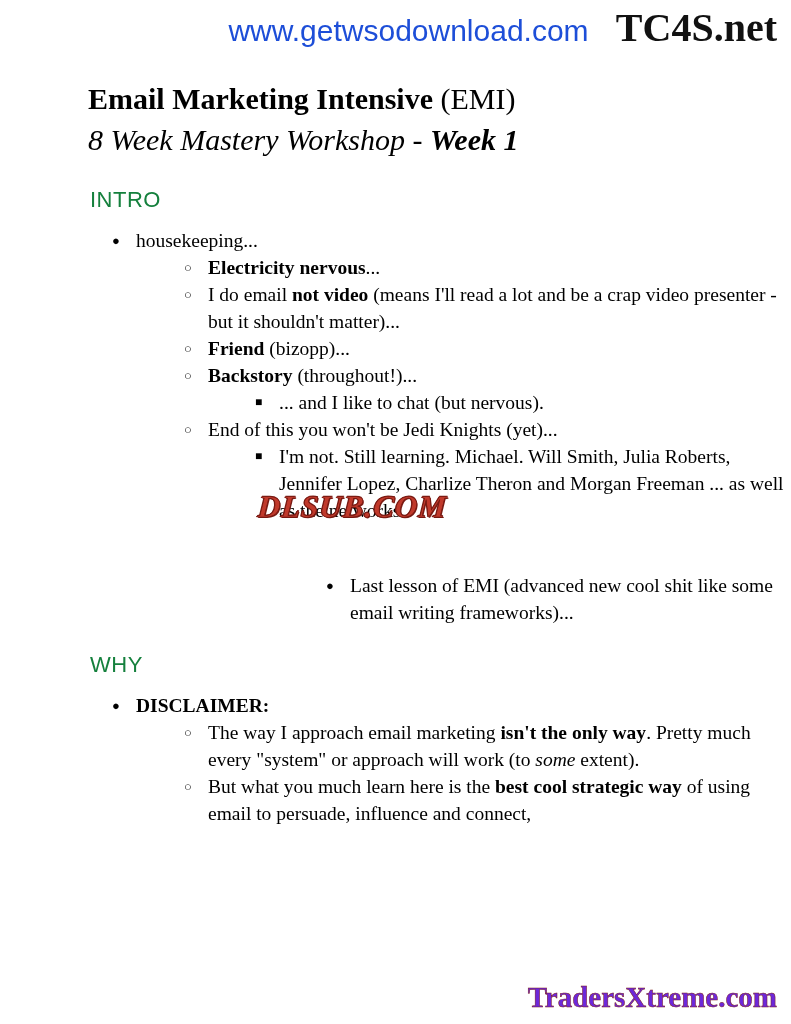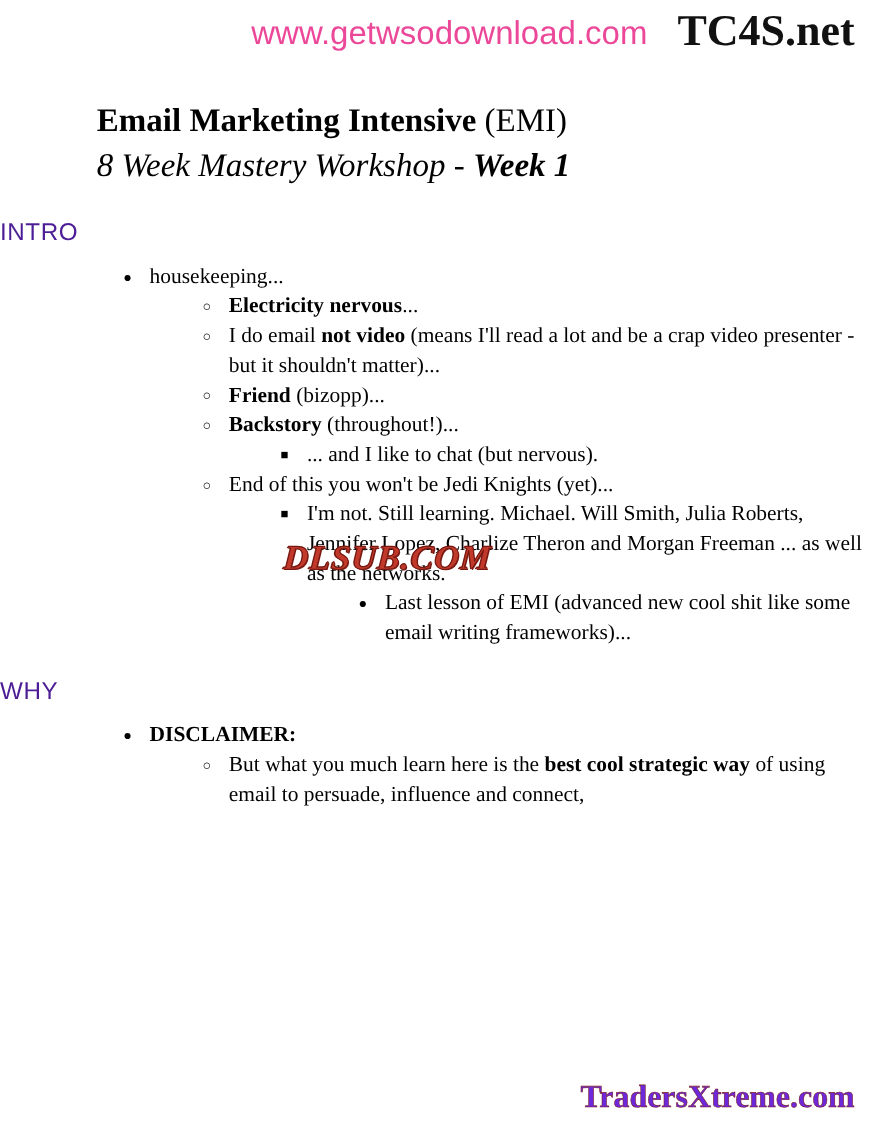--- a/index.html
+++ b/index.html
@@ -23,21 +23,21 @@
     left: 0;
     width: 791px;
     height: 62px;
     display: flex;
     align-items: center;
     justify-content: center;
   }
   .wm-domain {
     font-family: "Liberation Sans", sans-serif;
     font-size: 30px;
-    color: #ec4899;
+    color: #1d4ed8;
     letter-spacing: 0px;
     white-space: nowrap;
     margin-left: 26px;
   }
   .wm-tc4s {
     position: absolute;
     right: 14px;
     top: 4px;
     font-family: "Liberation Serif", serif;
     font-weight: bold;
@@ -48,21 +48,21 @@
 
   
   .doc {
     position: absolute;
     top: 78px;
     left: 0;
     width: 791px;
   }
 
   .title-block {
-    margin: 12px 0 0 88px;
+    margin: 1px 0 0 88px;
   }
   .title-line-1 {
     font-size: 30px;
     line-height: 40px;
     white-space: nowrap;
   }
   .title-line-1 b {
     font-weight: bold;
   }
   .title-line-2 {
@@ -71,33 +71,34 @@
     font-style: italic;
     white-space: nowrap;
   }
   .title-line-2 b {
     font-weight: bold;
   }
 
   .section-heading {
     font-family: "Liberation Sans", sans-serif;
     font-size: 22px;
-    color: #4c1d95;
+    color: #15803d;
     letter-spacing: 0.5px;
+    margin-left: 90px;
   }
 
   ul.l1, ul.l2, ul.l3, ul.l4 {
     margin: 0;
     padding: 0;
     list-style: none;
   }
   ul.l1 { margin-left: 112px; }
   ul.l2 { margin-left: 48px; }
   ul.l3 { margin-left: 47px; }
-  ul.l4 { margin-left: 47px; }
+  ul.l4 { margin-left: 47px; margin-top: 48px; }
 
   li {
     position: relative;
     font-size: 19.5px;
     line-height: 27px;
     padding-left: 24px;
     margin: 0;
   }
   ul.l1 > li::before {
     content: "\25CF";
@@ -242,20 +243,23 @@
 
   <div class="section-heading">WHY</div>
 
   <div class="gap-sm"></div>
 
   <ul class="l1">
     <li>
       <b>DISCLAIMER:</b>
       <ul class="l2">
         <li>
+          <span class="txt">The way I approach email marketing </span><b>isn't the only way</b><span class="txt">. Pretty much every "system" or approach will work (to </span><i>some</i><span class="txt"> extent).</span>
+        </li>
+        <li>
           <span class="txt">But what you much learn here is the </span><b>best cool strategic way</b><span class="txt"> of using email to persuade, influence and connect,</span>
         </li>
       </ul>
     </li>
   </ul>
 
 </div>
 
 <div class="wm-dlsub">DLSUB.COM</div>
 <div class="wm-traders">TradersXtreme.com</div>

